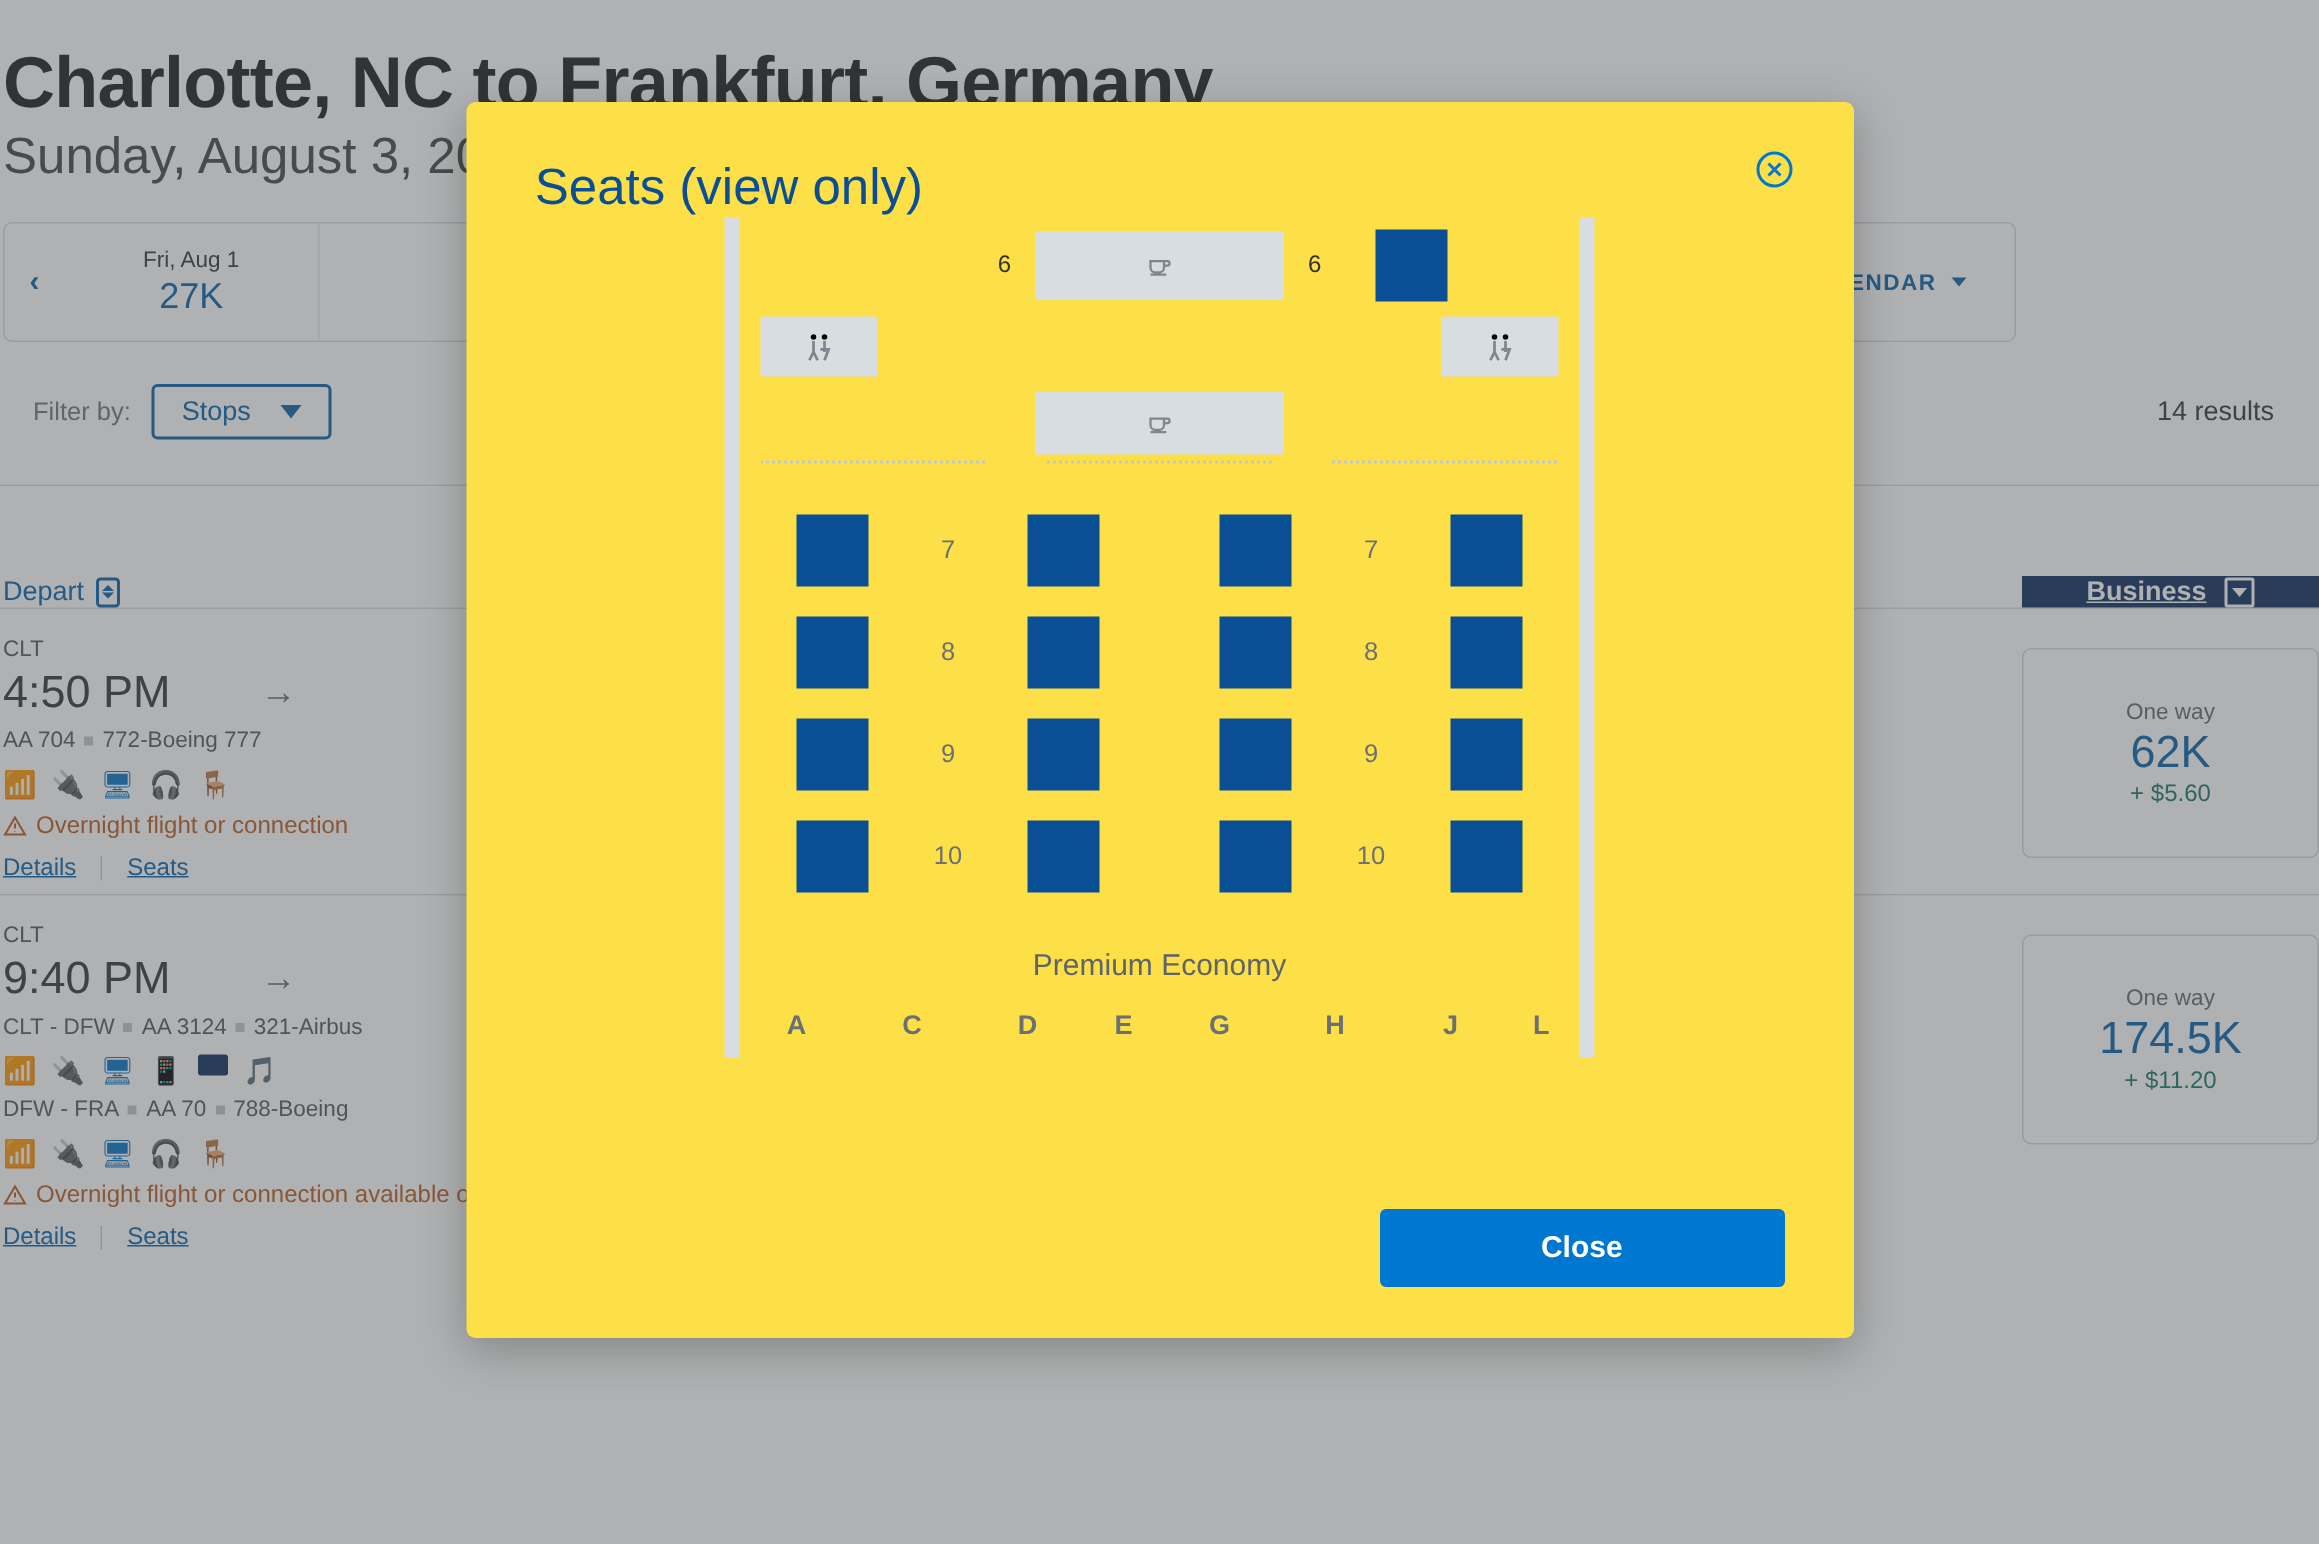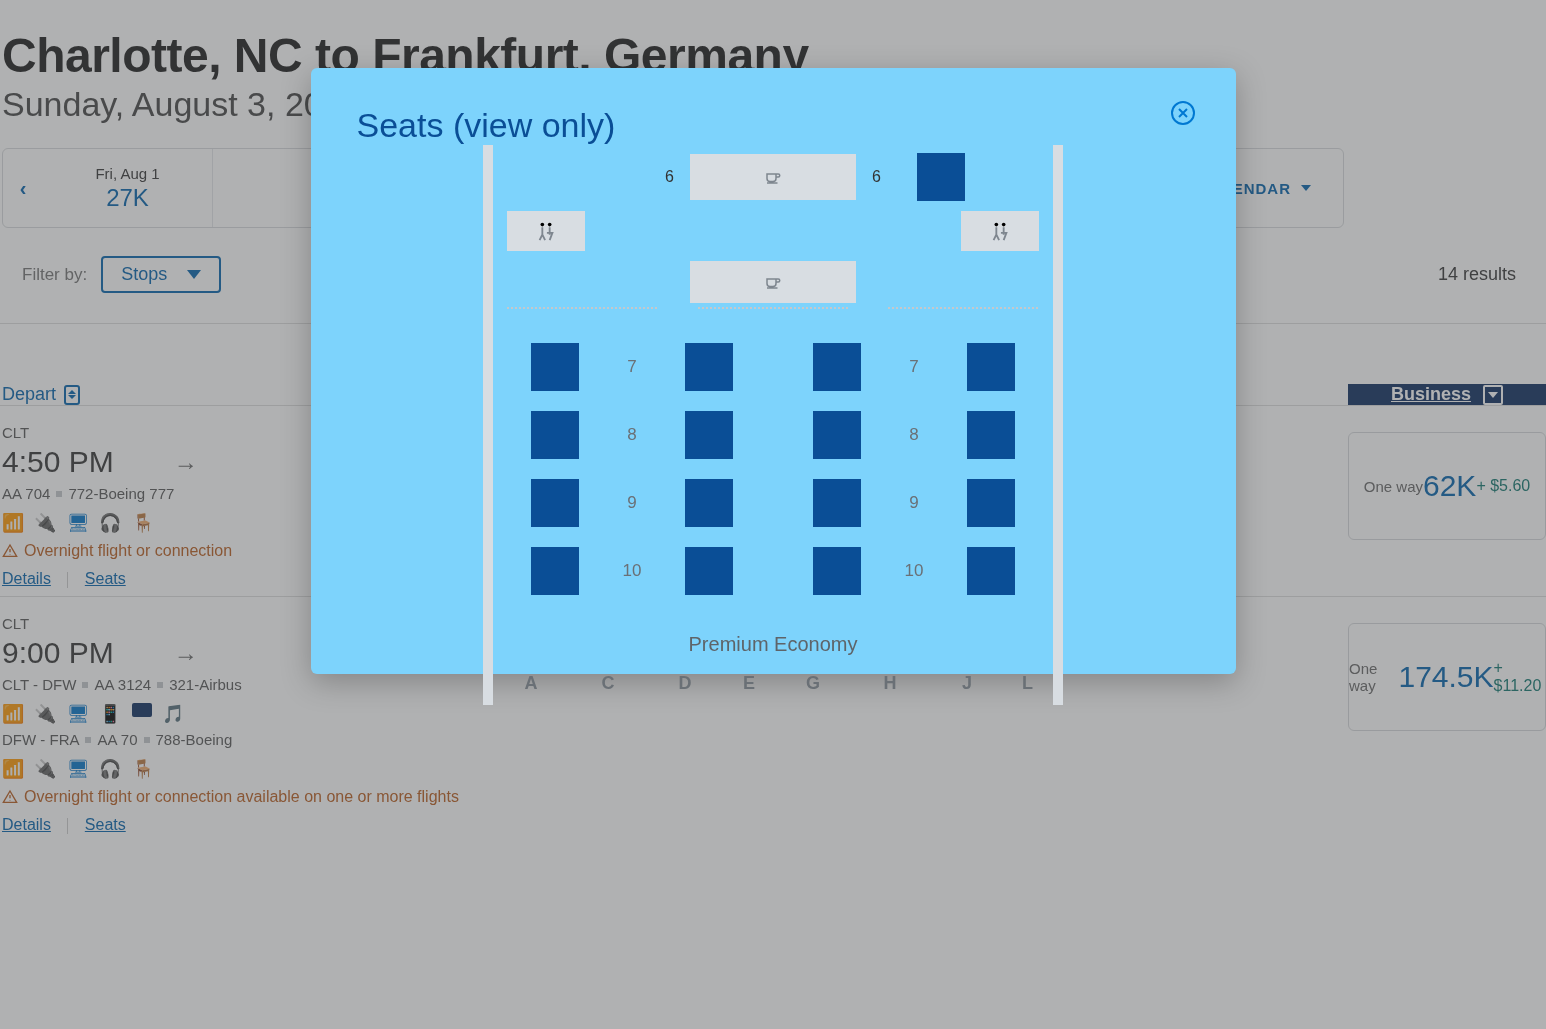--- a/index.html
+++ b/index.html
@@ -156,49 +156,49 @@
   .warn { color:#b85b1c; display:flex; align-items:center; gap:6px; font-size:16px; margin-top:8px;}
   .warn svg { width:16px; height:16px; stroke:#b85b1c; fill:none; stroke-width:2;}
   .links { margin-top:10px; font-size:16px; }
   .links a { color:#0061ab; text-decoration: underline; }
   .links .sep { display:inline-block; width:1px; height:16px; background:#ccc; margin:0 12px; vertical-align:middle;}
 
   .fare-cell {
     border: 1px solid #d6d8db;
     border-radius: 6px;
     display:flex;
-    flex-direction:row;
+    flex-direction:column;
     align-items:center;
     justify-content:center;
-    height: 108px;
+    height: 140px;
     margin-top: 8px;
     margin-right: 0;
   }
   .fare-ow { font-size:15px; color:#666; }
   .fare-price { font-size:30px; color:#0061ab; margin:2px 0;}
   .fare-fee { font-size:16px; color:#0f766e; }
 
   
   .overlay {
     position:absolute;
     inset:0;
     background: rgba(80,82,84,0.45);
     display:flex;
     align-items:flex-start;
     justify-content:center;
   }
   .modal {
     margin-top: 68px;
     width: 925px;
-    background:#7dd3fc;
+    background:#fde047;
     border-radius: 6px;
     position:relative;
     padding: 38px 46px 34px 46px;
     box-shadow: 0 8px 30px rgba(0,0,0,0.25);
-    height: 606px;
+    height: 824px;
     display:flex;
     flex-direction:column;
   }
   .modal-title { font-size: 34px; color:#0a4e96; font-weight:400; }
   .modal-close {
     position:absolute;
     top: 32px;
     right: 40px;
     width: 26px; height:26px;
     cursor:pointer;
@@ -421,21 +421,21 @@
       <div class="fare-ow">One way</div>
       <div class="fare-price">62K</div>
       <div class="fare-fee">+ $5.60</div>
     </div>
   </div>
 
   <div class="flight-card">
     <div class="fc-left">
       <div class="fc-airport">CLT</div>
       <div class="fc-time-row">
-        <span class="fc-time">9:00 PM</span>
+        <span class="fc-time">9:40 PM</span>
         <span class="arrow-r">→</span>
       </div>
       <div class="fc-sub">
         <span>CLT - DFW</span>
         <span class="dot"></span>
         <span>AA 3124</span>
         <span class="dot"></span>
         <span>321-Airbus</span>
       </div>
       <div class="amen-row">
@@ -623,14 +623,17 @@
           <span>H</span>
           <span></span>
           <span>J</span>
         </div>
 
         <div style="position:absolute; top:528px; right:30px; color:#6a7076; font-size:18px; font-weight:600;">L</div>
 
       </div>
     </div>
 
+    <div class="modal-footer">
+      <button class="close-btn">Close</button>
+    </div>
   </div>
 </div>
 
 </body></html>

